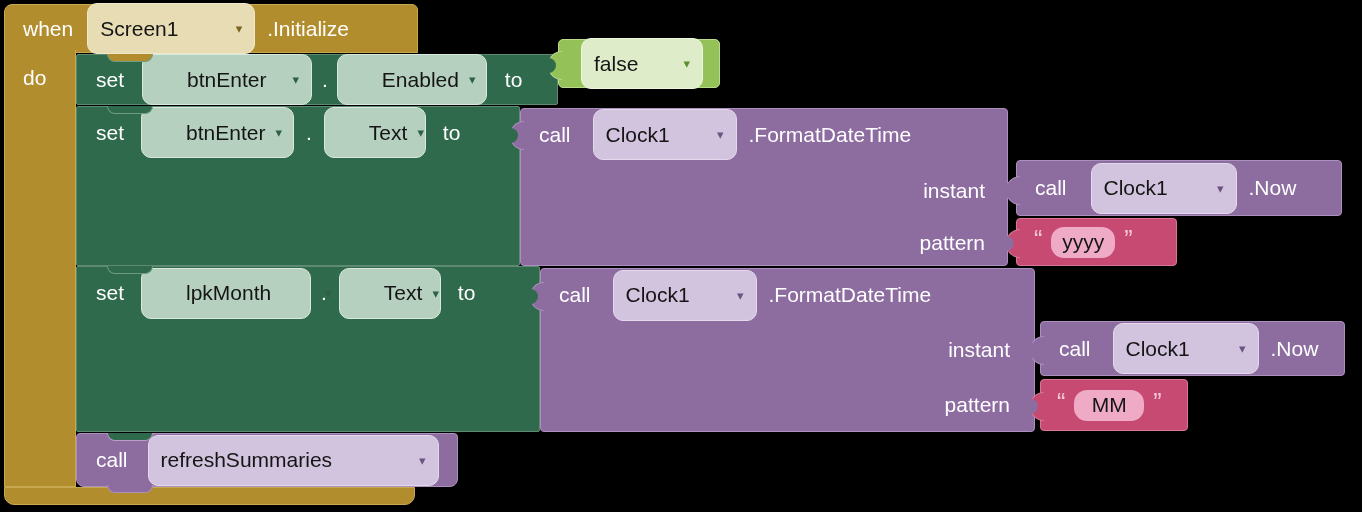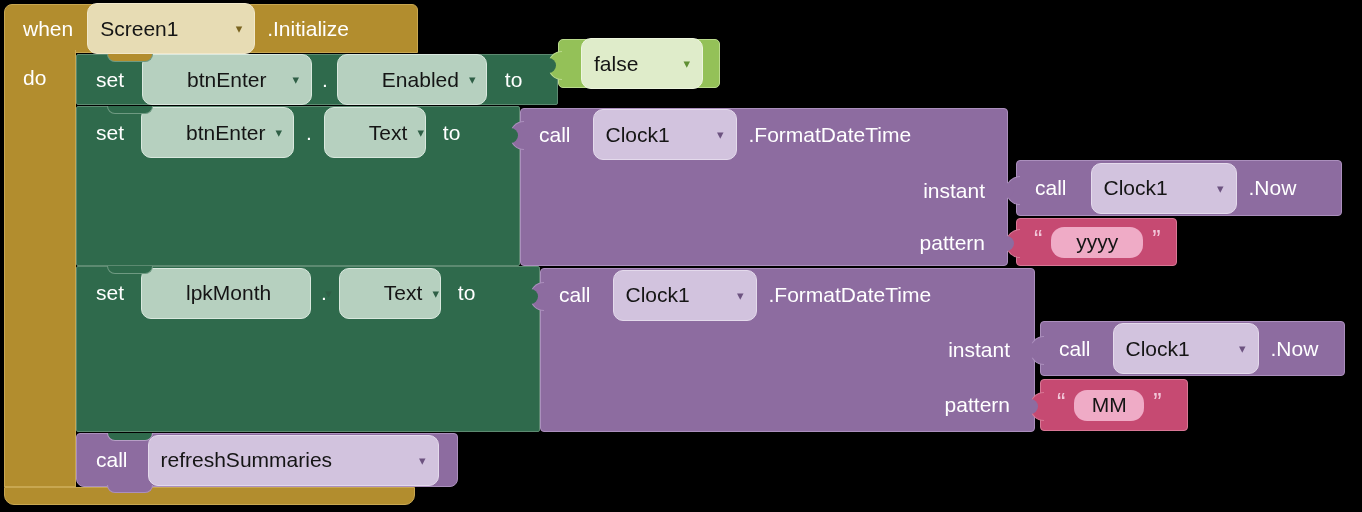--- a/index.html
+++ b/index.html
@@ -129,21 +129,21 @@
     <div class="dd f-purple" style="width:146px;margin-left:24px;">
       <span>Clock1</span>
       <span class="arr">▾</span>
     </div>
     <span class="wlbl" style="margin-left:12px;">.Now</span>
   </div>
 
   <div class="blk crimson row" style="left:1016px;top:218px;width:161px;height:48px;border-radius:4px;padding-left:17px;">
     <div class="tab tab-crimson cut-purple" style="top:10px;"></div>
     <span class="quote">“</span>
-    <div class="strfield" style="width:92px;margin-left:9px;">
+    <div class="strfield" style="width:64px;margin-left:9px;">
       <span>yyyy</span>
     </div>
     <span class="quote" style="margin-left:9px;">”</span>
   </div>
 
   <div class="blk green" style="left:76px;top:266px;width:464px;height:166px;border-radius:2px;">
     <div class="notch n-green"></div>
     <div class="row" style="height:52px;padding-left:19px;">
       <span class="wlbl">set</span>
       <div class="dd f-green" style="width:170px;margin-left:17px;gap:44px;">

